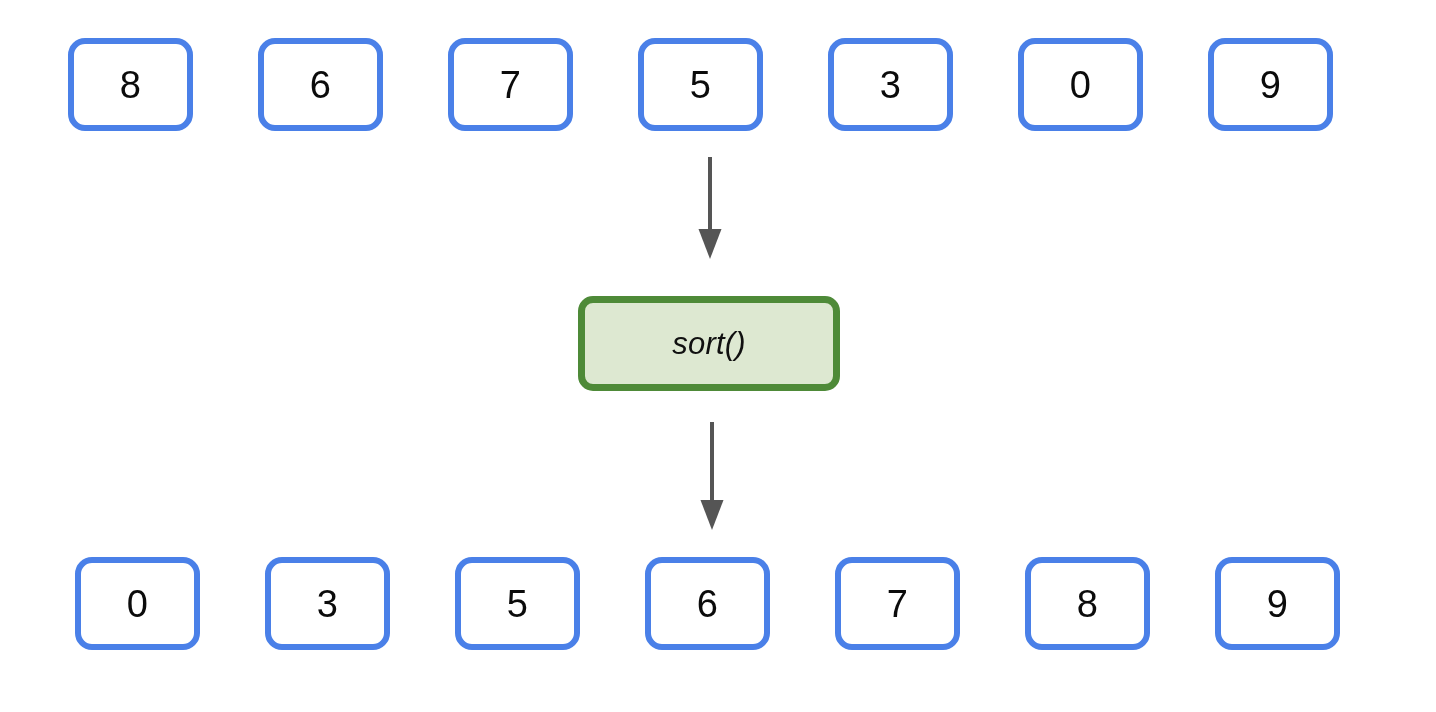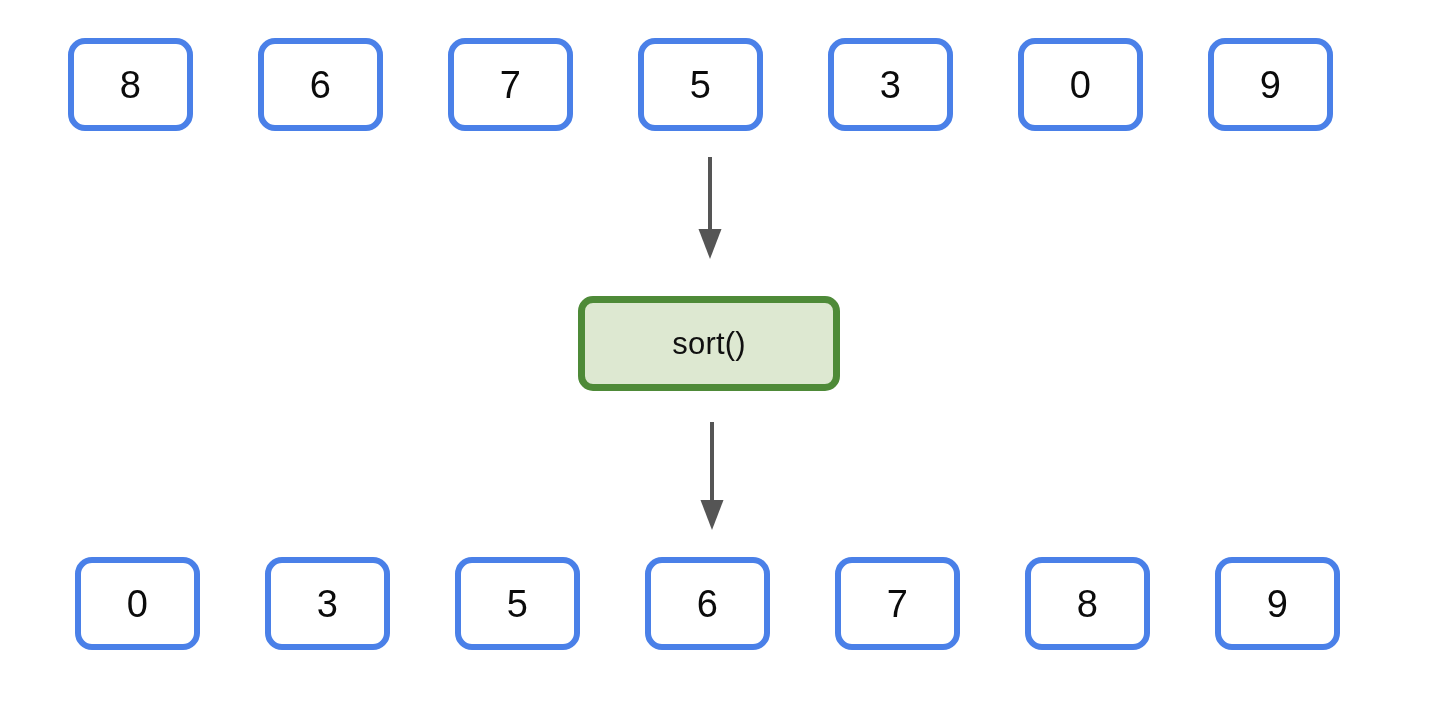--- a/index.html
+++ b/index.html
@@ -61,20 +61,21 @@
     top: 296px;
     width: 262px;
     height: 95px;
     box-sizing: border-box;
     border: 7px solid #4e8a38;
     border-radius: 15px;
     background: #dde8d1;
     display: flex;
     align-items: center;
     justify-content: center;
+    font-style: italic;
   }
   #sort-node .node-label {
     font-family: "Liberation Sans", sans-serif;
     font-size: 31px;
     font-weight: 400;
     color: #101010;
     line-height: 1;
     letter-spacing: 0.2px;
   }
 

